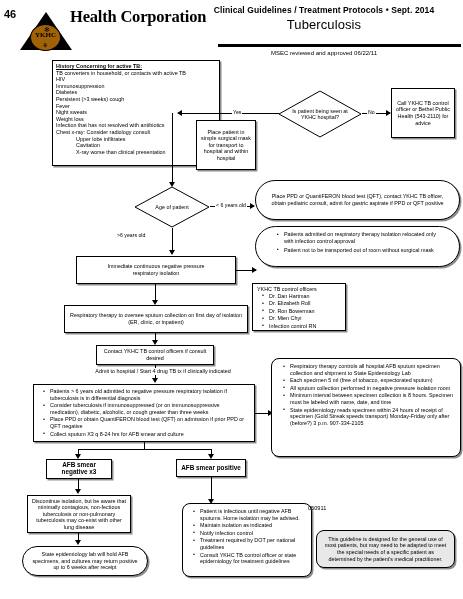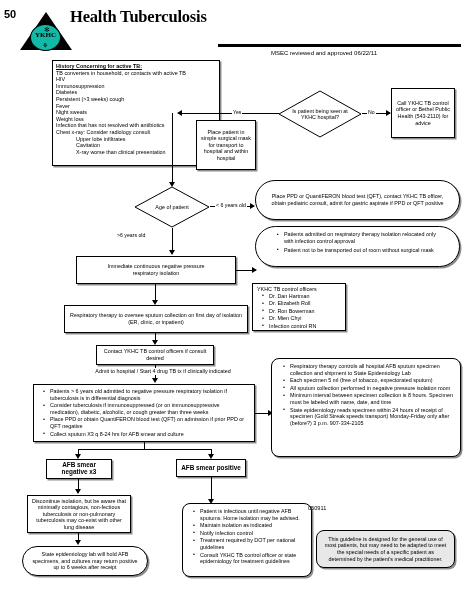--- a/index.html
+++ b/index.html
@@ -24,21 +24,21 @@
     position:absolute; left:0; top:2px;
     width:0;height:0;
     border-left:26px solid transparent;
     border-right:26px solid transparent;
     border-bottom:38px solid #000;
   }
   .logo-circle {
     position:absolute; left:10px; top:14px;
     width:31px; height:27px;
     border-radius:50%;
-    background:#14b8a6;
+    background:#a16207;
     border:1.5px solid #000;
     overflow:hidden;
   }
   .logo-circle .ykhc {
     position:absolute; left:0; top:6px; width:100%;
     text-align:center; font-size:7px; font-weight:bold;
     letter-spacing:0px; font-family:"Liberation Serif", serif;
   }
   .logo-circle .sp1 {
     position:absolute; left:13px; top:1px; font-size:7px; line-height:7px;
@@ -116,35 +116,39 @@
   .doc-code { position:absolute; font-size:5.6px; }
 
   .hist-title { text-decoration:underline; font-weight:bold; }
   .indent { padding-left:20px; display:block; }
 </style>
 </head>
 <body>
 
 <div class="page">
 
-  <div class="page-num">50</div>
+  <div class="page-num">46</div>
 
   <div class="logo-wrap">
     <div class="logo-tri"></div>
     <div class="logo-circle">
       <span class="sp1">✻</span>
       <span class="ykhc">YKHC</span>
       <span class="sp2">⚘</span>
     </div>
   </div>
 
   <div class="org-name">
-    <span class="l2">Health Tuberculosis</span>
-  </div>
-
+    <span class="l2">Health Corporation</span>
+  </div>
+
+  <div class="hdr-right">
+    <div class="hdr-line1">Clinical Guidelines / Treatment Protocols • Sept. 2014</div>
+    <div class="hdr-title">Tuberculosis</div>
+  </div>
   <div class="rule"></div>
   <div class="hdr-sub">MSEC reviewed and approved 06/22/11</div>
 
   <div class="box white" style="left:52px; top:60px; width:168px; height:106px; padding:2px 3px;">
     <div class="hist-title">History Concerning for active TB:</div>
     <div>TB converters in household, or contacts with active TB</div>
     <div>HIV</div>
     <div>Immunosuppression</div>
     <div>Diabetes</div>
     <div>Persistent (&gt;3 weeks) cough</div>

